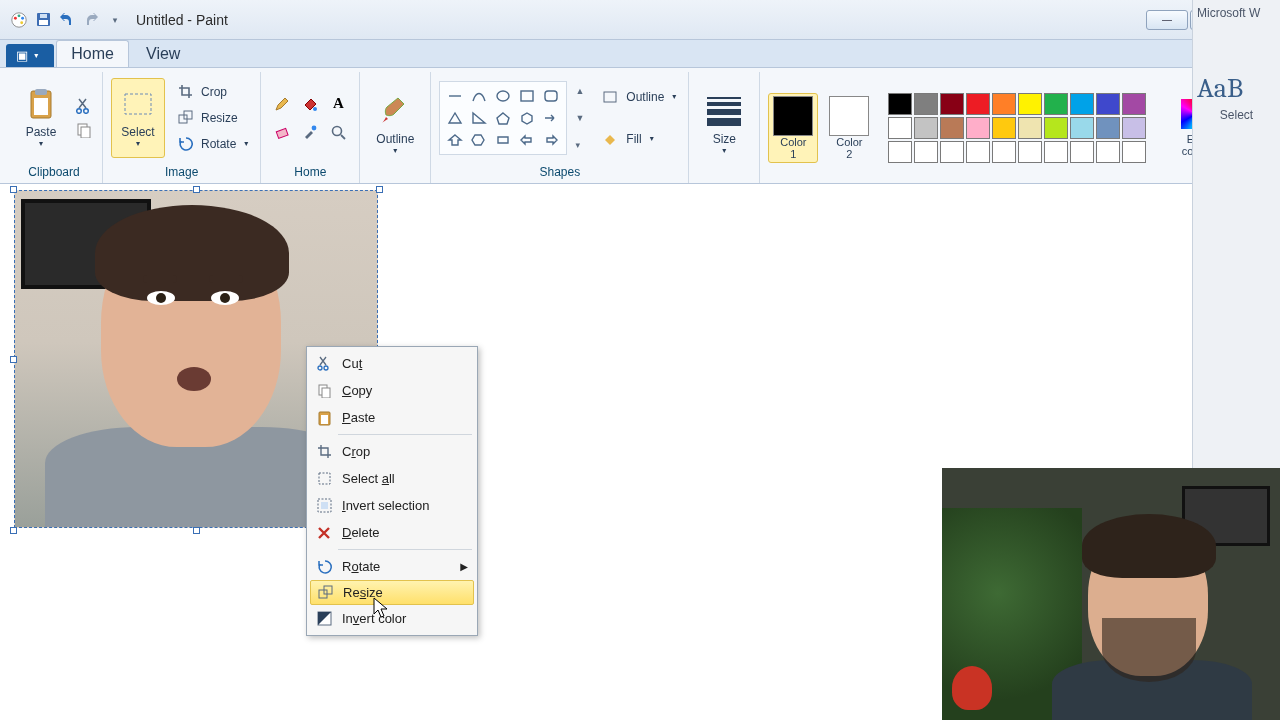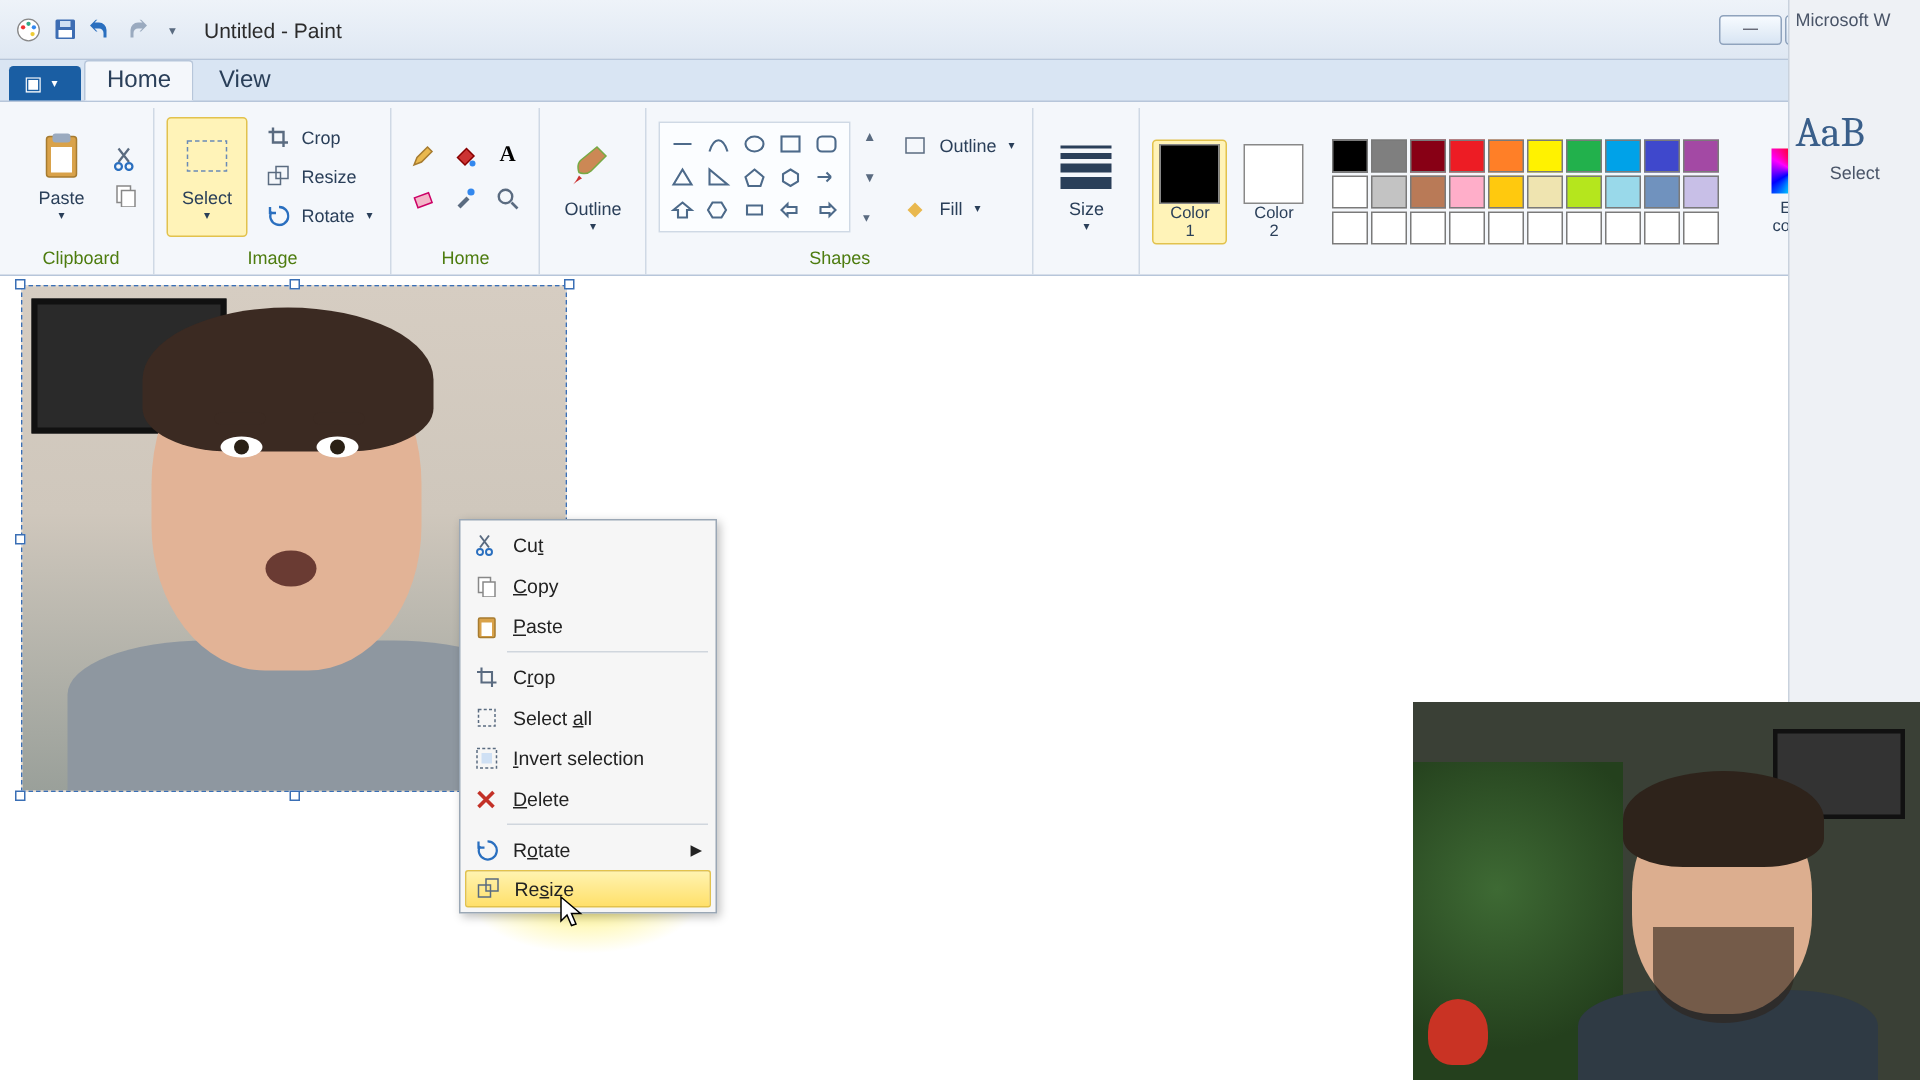--- a/index.html
+++ b/index.html
@@ -20,21 +20,21 @@
   .filetab { background:#1a5ea3; color:#fff; padding:4px 16px 4px 10px; font-size:13px; border-radius:3px 3px 0 0; display:flex;align-items:center;gap:6px;}
   .filetab .dd { font-size:8px; }
   .tab { padding:4px 14px; font-size:16px; color:#2a3f59; border:1px solid transparent; border-bottom:none; margin-left:2px;}
   .tab.active { background:#f4f7fb; border-color:#b7c6da; border-radius:3px 3px 0 0; }
   .helpq { position:absolute; right:10px; top:4px; width:16px;height:16px; background:#2a6fbf;color:#fff;border-radius:50%;font-size:11px;display:flex;align-items:center;justify-content:center; }
 
   
   .ribbon { height:116px; background:#f4f7fb; border-bottom:1px solid #b7c6da; display:flex; padding:4px 6px 0; }
   .group { border-right:1px solid #cfd9e5; padding:0 8px; display:flex; flex-direction:column; height:100%; }
   .group-body { flex:1; display:flex; align-items:center; gap:6px; }
-  .group-label { text-align:center; font-size:12px; color:#4d7c0f; padding:2px 0 4px; }
+  .group-label { text-align:center; font-size:12px; color:#0c4a6e; padding:2px 0 4px; }
   .bigbtn { display:flex; flex-direction:column; align-items:center; justify-content:center; width:54px; height:80px; font-size:12px; color:#2a3f59; border:1px solid transparent; border-radius:3px; }
   .bigbtn .ico { width:34px;height:34px; margin-bottom:4px; display:flex;align-items:center;justify-content:center;}
   .bigbtn.selected { background:#fff3b8; border-color:#e2c24d; }
   .col { display:flex; flex-direction:column; gap:4px; }
   .smbtn { display:flex; align-items:center; font-size:12px; color:#2a3f59; height:22px; padding:0 4px; gap:6px;}
   .iconbox { width:20px;height:20px;display:flex;align-items:center;justify-content:center; }
   .toolgrid { display:grid; grid-template-columns:repeat(3,26px); grid-auto-rows:26px; gap:2px; }
   .toolgrid .t { border:1px solid transparent;display:flex;align-items:center;justify-content:center; }
   .shapegrid { display:grid; grid-template-columns:repeat(5,22px); grid-auto-rows:20px; gap:2px; border:1px solid #cfd9e5; padding:4px; background:#fbfdff;}
   .shapegrid .s { display:flex;align-items:center;justify-content:center; color:#4a6; }
@@ -562,20 +562,29 @@
     </div>
   <div class="mi hov">
       <span class="mico">
         <svg width="15" height="15">
           <rect x="1" y="5" width="8" height="8" fill="none" stroke="#5a6b80"></rect>
           <rect x="6" y="1" width="8" height="8" fill="none" stroke="#5a6b80"></rect>
         </svg>
       </span>
       <span>Re<u>s</u>ize</span>
     </div>
+  <div class="mi">
+      <span class="mico">
+        <svg width="15" height="15">
+          <rect x="1" y="1" width="13" height="13" fill="#fff" stroke="#5a6b80"></rect>
+          <path d="M1 1h13L1 14z" fill="#2a3f59"></path>
+        </svg>
+      </span>
+      <span>In<u>v</u>ert color</span>
+    </div>
 </div>
 
 <svg class="cursor" width="18" height="22">
     <path d="M1 1l0 16 4-4 3 7 3-1-3-7 6 0z" fill="#fff" stroke="#000" stroke-width="1"></path>
   </svg>
 
 <div class="rightapp">
   <div class="rt">Microsoft W</div>
   <div class="style">AaB</div>
   <div class="stylelbl">Select</div>

